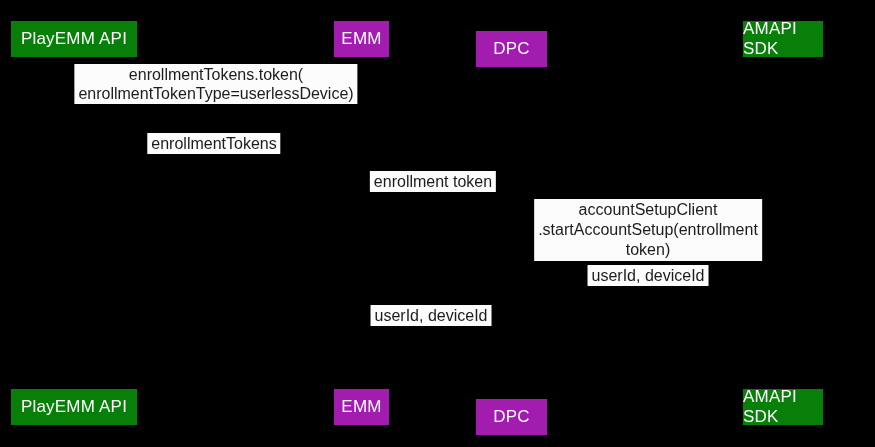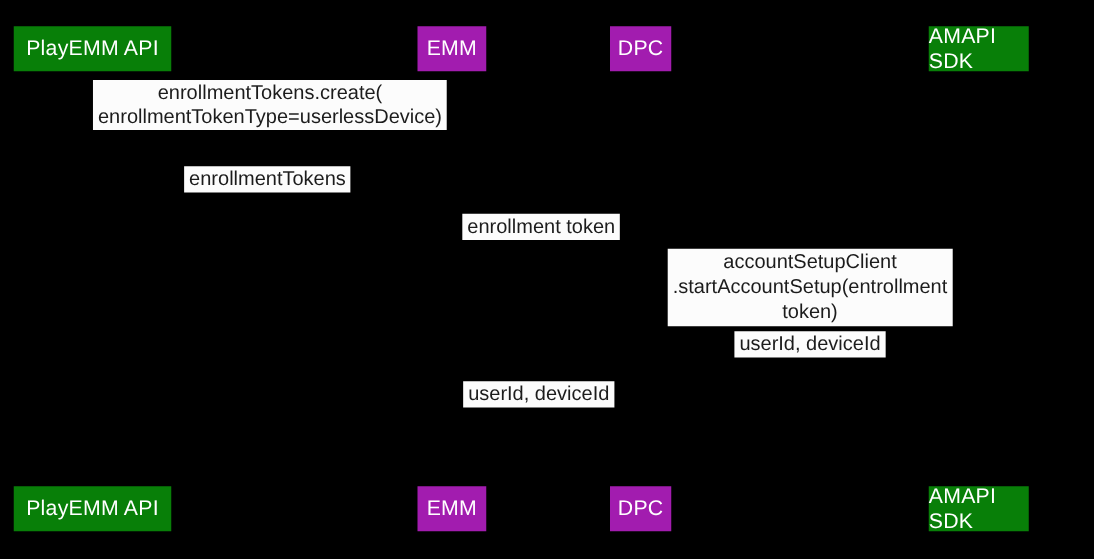--- a/index.html
+++ b/index.html
@@ -26,21 +26,21 @@
     font-size: 17px;
     letter-spacing: 0.2px;
     box-sizing: border-box;
   }
   .actor.green { background: #087f08; }
   .actor.blue  { background: #a21caf; }
   .row-top    { top: 21px; }
   .row-bottom { top: 389px; }
   .a0 { left: 11px;  width: 126px; }
   .a1 { left: 334px; width: 55px;  }
-  .a2 { left: 488px; width: 49px;  }
+  .a2 { left: 476px; width: 71px; margin-top: 10px;  }
   .a3 { left: 743px; width: 80px; }
   
   .msg {
     position: absolute;
     transform: translateX(-50%);
     background: #fcfcfc;
     color: #1c1c1c;
     font-size: 16px;
     line-height: 19px;
     padding: 1px 4px;
@@ -58,21 +58,21 @@
 </head>
 <body>
 
 <div class="canvas">
 
   <div class="actor green row-top a0">PlayEMM API</div>
   <div class="actor blue row-top a1">EMM</div>
   <div class="actor blue row-top a2">DPC</div>
   <div class="actor green row-top a3">AMAPI SDK</div>
 
-  <div class="msg m0">enrollmentTokens.create(
+  <div class="msg m0">enrollmentTokens.token(
 enrollmentTokenType=userlessDevice)</div>
   <div class="msg m1">enrollmentTokens</div>
   <div class="msg m3">accountSetupClient
 .startAccountSetup(entrollment token)</div>
   <div class="msg m2">enrollment token</div>
   <div class="msg m4">userId, deviceId</div>
   <div class="msg m5">userId, deviceId</div>
 
   <div class="actor green row-bottom a0">PlayEMM API</div>
   <div class="actor blue row-bottom a1">EMM</div>

